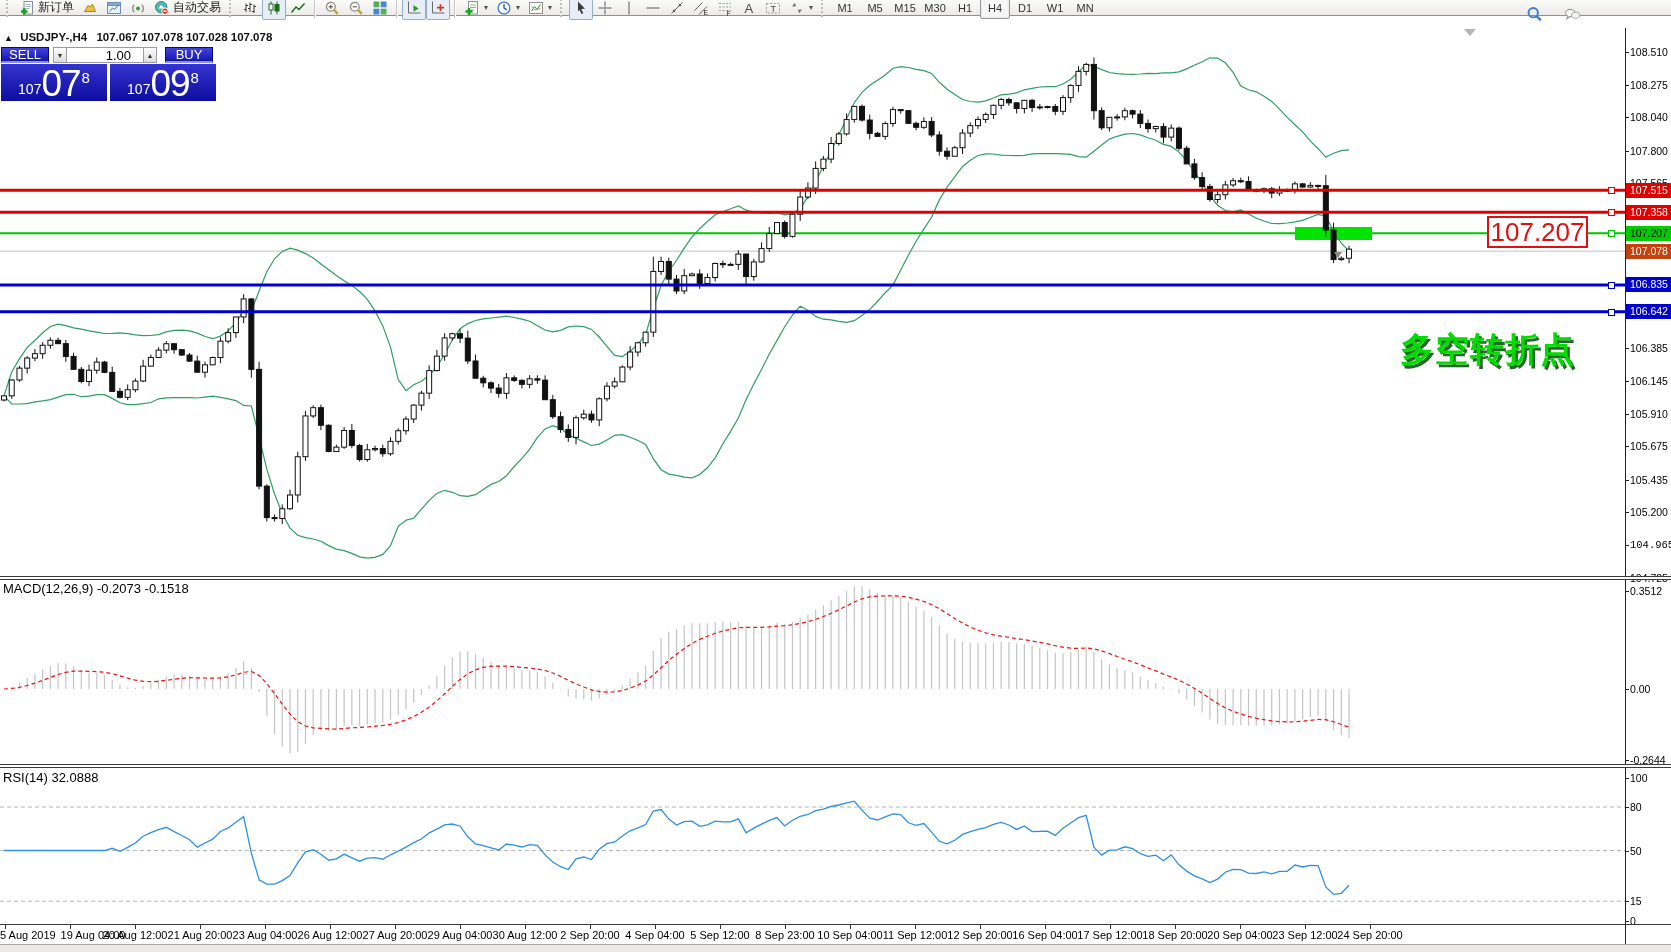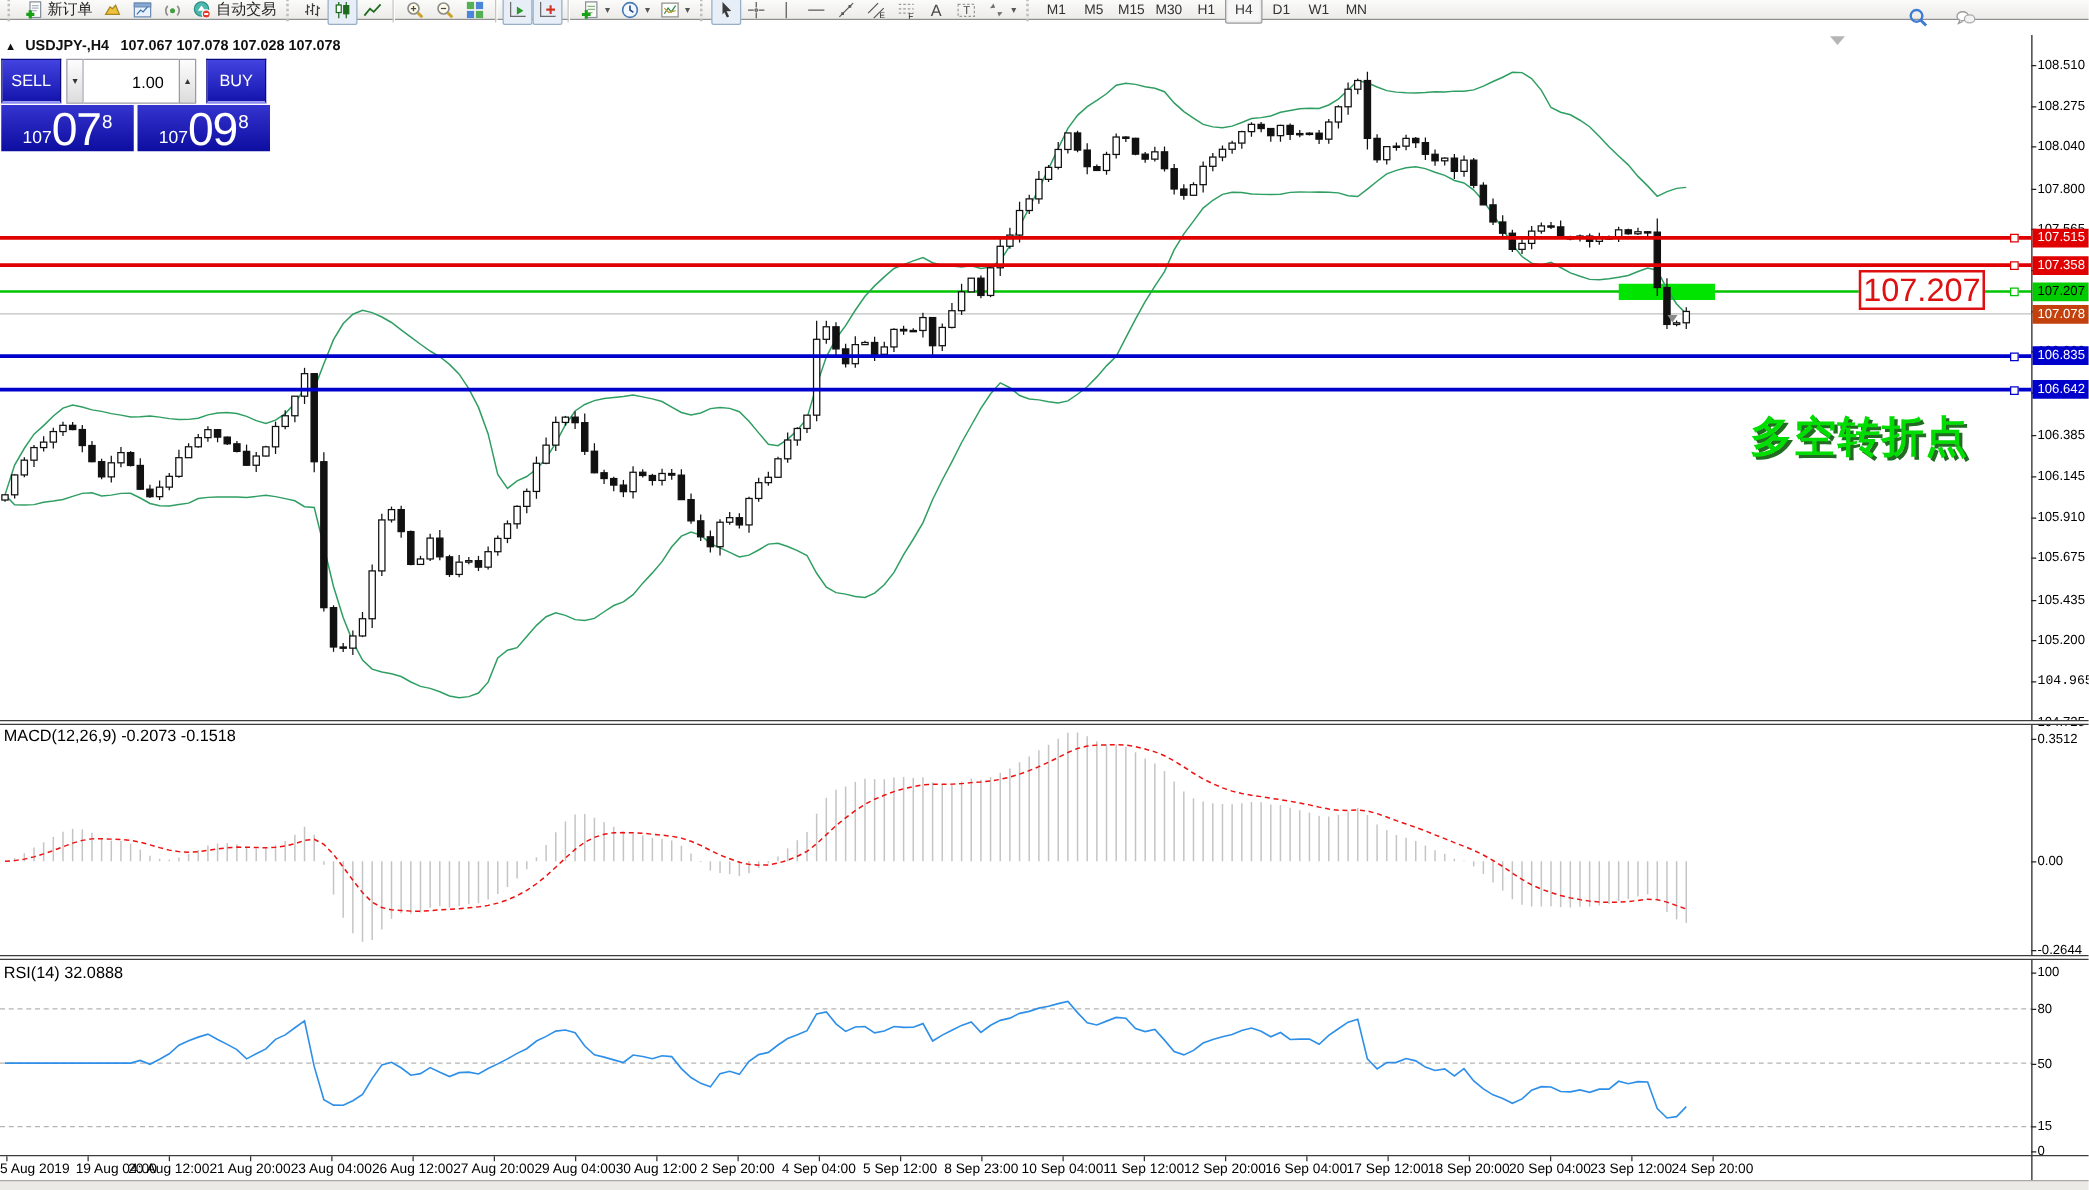--- a/index.html
+++ b/index.html
@@ -39,21 +39,21 @@
   .line-handle{position:absolute;left:1608px;width:5px;height:5px;background:#fff;z-index:3;}
   .time-label{position:absolute;top:929px;font-size:11px;color:#000;transform:translateX(-50%);
     white-space:nowrap;z-index:2;}
   .time-label.first{transform:none;}
   .time-tick{position:absolute;top:925px;width:1px;height:4px;background:#333;z-index:2;}
   .ind-label{position:absolute;font-size:13px;color:#000;z-index:3;}
   
   .symbol-bar{position:absolute;left:4px;top:31px;z-index:5;font-size:11.5px;font-weight:bold;color:#111;}
   .symbol-bar .tgl{font-size:9px;margin-right:4px;cursor:default;}
   .trade-panel{position:absolute;left:1px;top:47px;width:216px;z-index:6;}
-  .tp-top{display:flex;height:36px;align-items:stretch;}
+  .tp-top{display:flex;height:16px;align-items:stretch;}
   .tp-sell,.tp-buy{width:48px;background:linear-gradient(#4343e0,#1414ad);color:#fff;font-size:13px;
     display:flex;align-items:center;justify-content:center;border:1px solid #0a0a80;
     border-bottom:2px solid #8d8df2;box-sizing:border-box;}
   .tp-sell{margin-right:4px;}.tp-buy{margin-left:8px;}
   .tp-step{width:14px;background:linear-gradient(#fdfdfd,#dcdcdc);border:1px solid #9a9aa8;font-size:7px;
     display:flex;align-items:center;justify-content:center;color:#333;box-sizing:border-box;}
   .tp-vol{width:76px;border:1px solid #9a9aa8;border-left:none;border-right:none;text-align:right;
     font-size:13px;padding:0 12px 0 0;font-family:"Liberation Sans",sans-serif;box-sizing:border-box;}
   .tp-bottom{display:flex;margin-top:1px;height:37px;}
   .tp-price{width:106px;background:linear-gradient(#3434cf,#0d0da0);color:#fff;display:flex;

